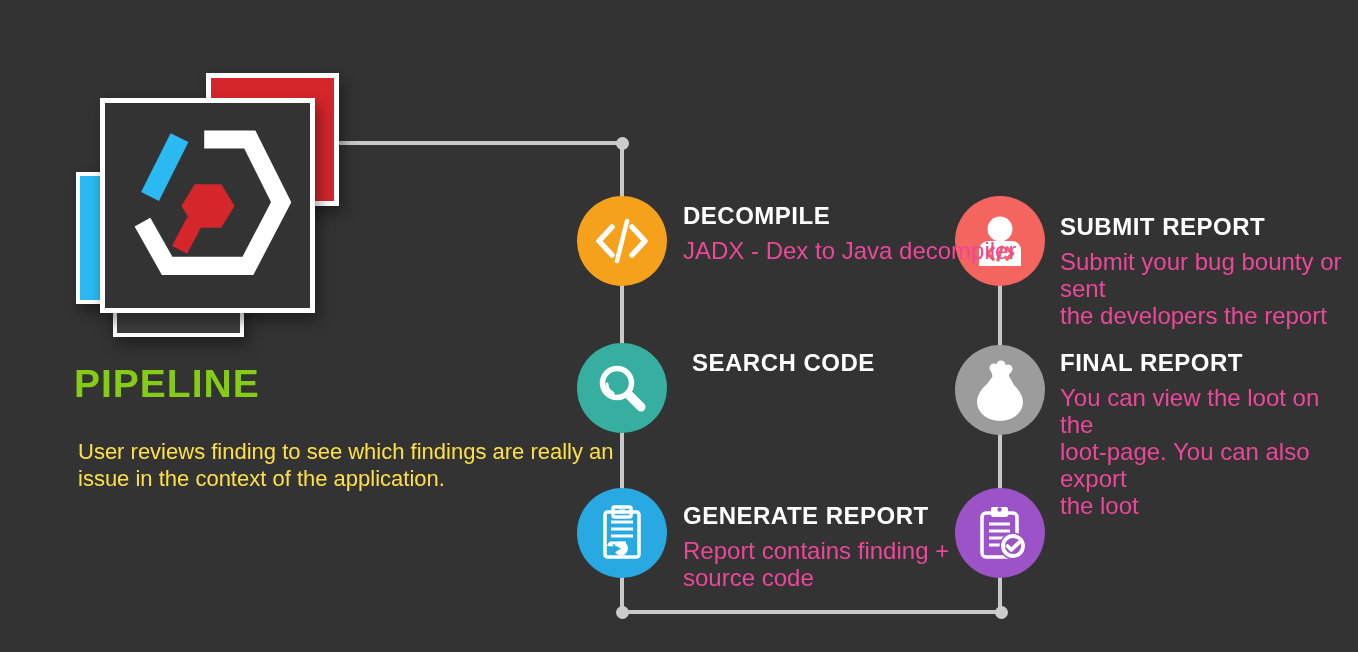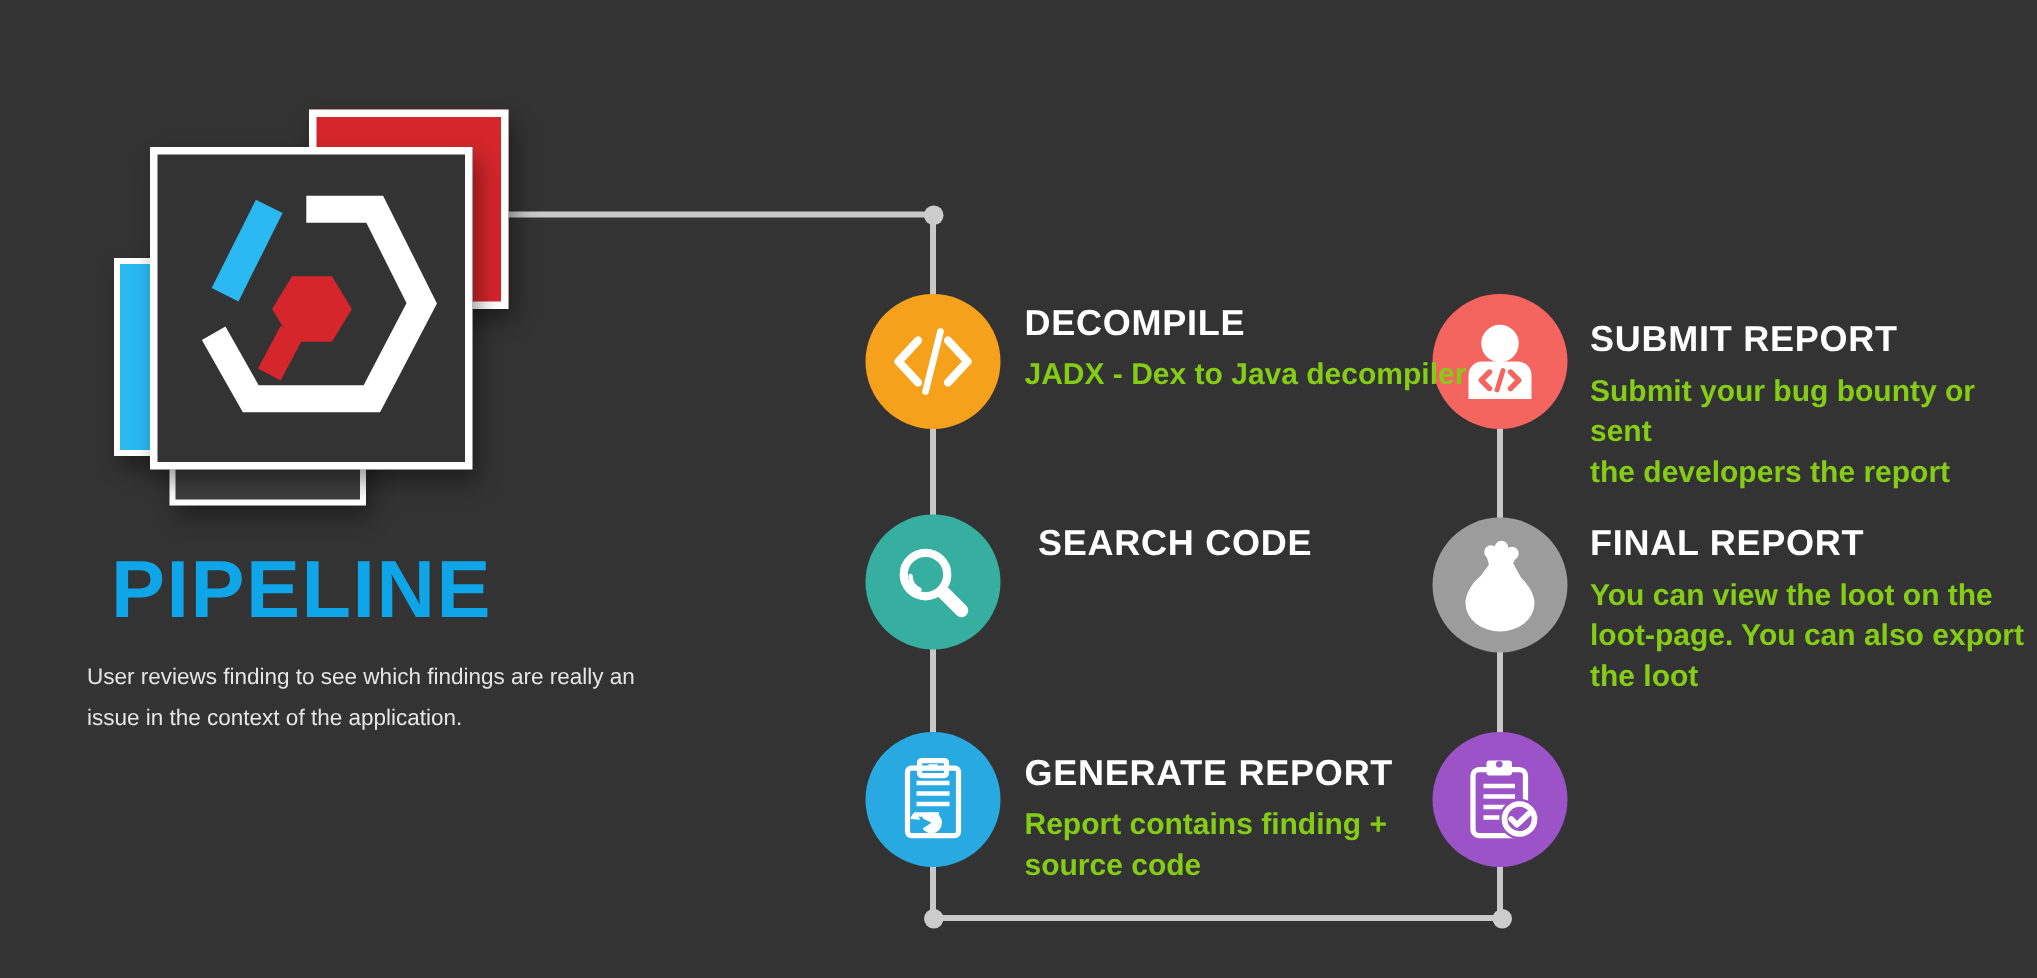--- a/index.html
+++ b/index.html
@@ -13,31 +13,31 @@
 
   
   .lsq { position:absolute; box-shadow:4px 8px 14px rgba(0,0,0,.4); }
   #sq-red   { left:206px; top:73px;  width:133px; height:133px; border:5px solid #fff; z-index:3; }
   #sq-cyan  { left:76px;  top:172px; width:30px;  height:132px; border:4px solid #fff; z-index:3; }
   #sq-dark  { left:113px; top:225px; width:131px; height:112px; border:4px solid #fff; z-index:3; }
   #sq-main  { left:100px; top:98px;  width:215px; height:215px; border:5px solid #fff; z-index:4;
               display:flex; align-items:center; justify-content:center; }
 
   
-  #pipeline-title { position:absolute; left:74px; top:362px; font-size:54px; font-weight:700;
-                    color:#0ea5e9; letter-spacing:1px; z-index:5; }
-  #pipeline-desc  { position:absolute; left:58px; top:438px; font-size:15px; line-height:27px;
-                    color:#e5e5e5; white-space:pre-line; z-index:5; }
+  #pipeline-title { position:absolute; left:74px; top:362px; font-size:39px; font-weight:700;
+                    color:#84cc16; letter-spacing:1px; z-index:5; }
+  #pipeline-desc  { position:absolute; left:78px; top:438px; font-size:22px; line-height:27px;
+                    color:#fde047; white-space:pre-line; z-index:5; }
 
   
   .step-circle { position:absolute; width:90px; height:90px; border-radius:50%; z-index:5;
                  display:flex; align-items:center; justify-content:center; }
   .step-text   { position:absolute; z-index:5; color:#ffffff; }
   .step-text h3 { font-size:24px; font-weight:700; letter-spacing:.5px; margin:0 0 7px 0; color:#ffffff; }
-  .step-text p  { font-size:20px; line-height:27px; color:#84cc16; white-space:pre-line;font-weight:bold; }
+  .step-text p  { font-size:24px; line-height:27px; color:#ec4899; white-space:pre-line; }
 
   #c1 { left:577px; top:196px; } #t1 { left:683px; top:202px; }
   #c2 { left:577px; top:343px; } #t2 { left:692px; top:349px; }
   #c3 { left:577px; top:488px; } #t3 { left:683px; top:502px; }
   #c4 { left:955px; top:196px; } #t4 { left:1060px; top:213px; }
   #c5 { left:955px; top:345px; } #t5 { left:1060px; top:349px; }
   #c6 { left:955px; top:488px; } #t6 { left:1060px; top:494px; }
 
   svg { display:block; }
 </style>

